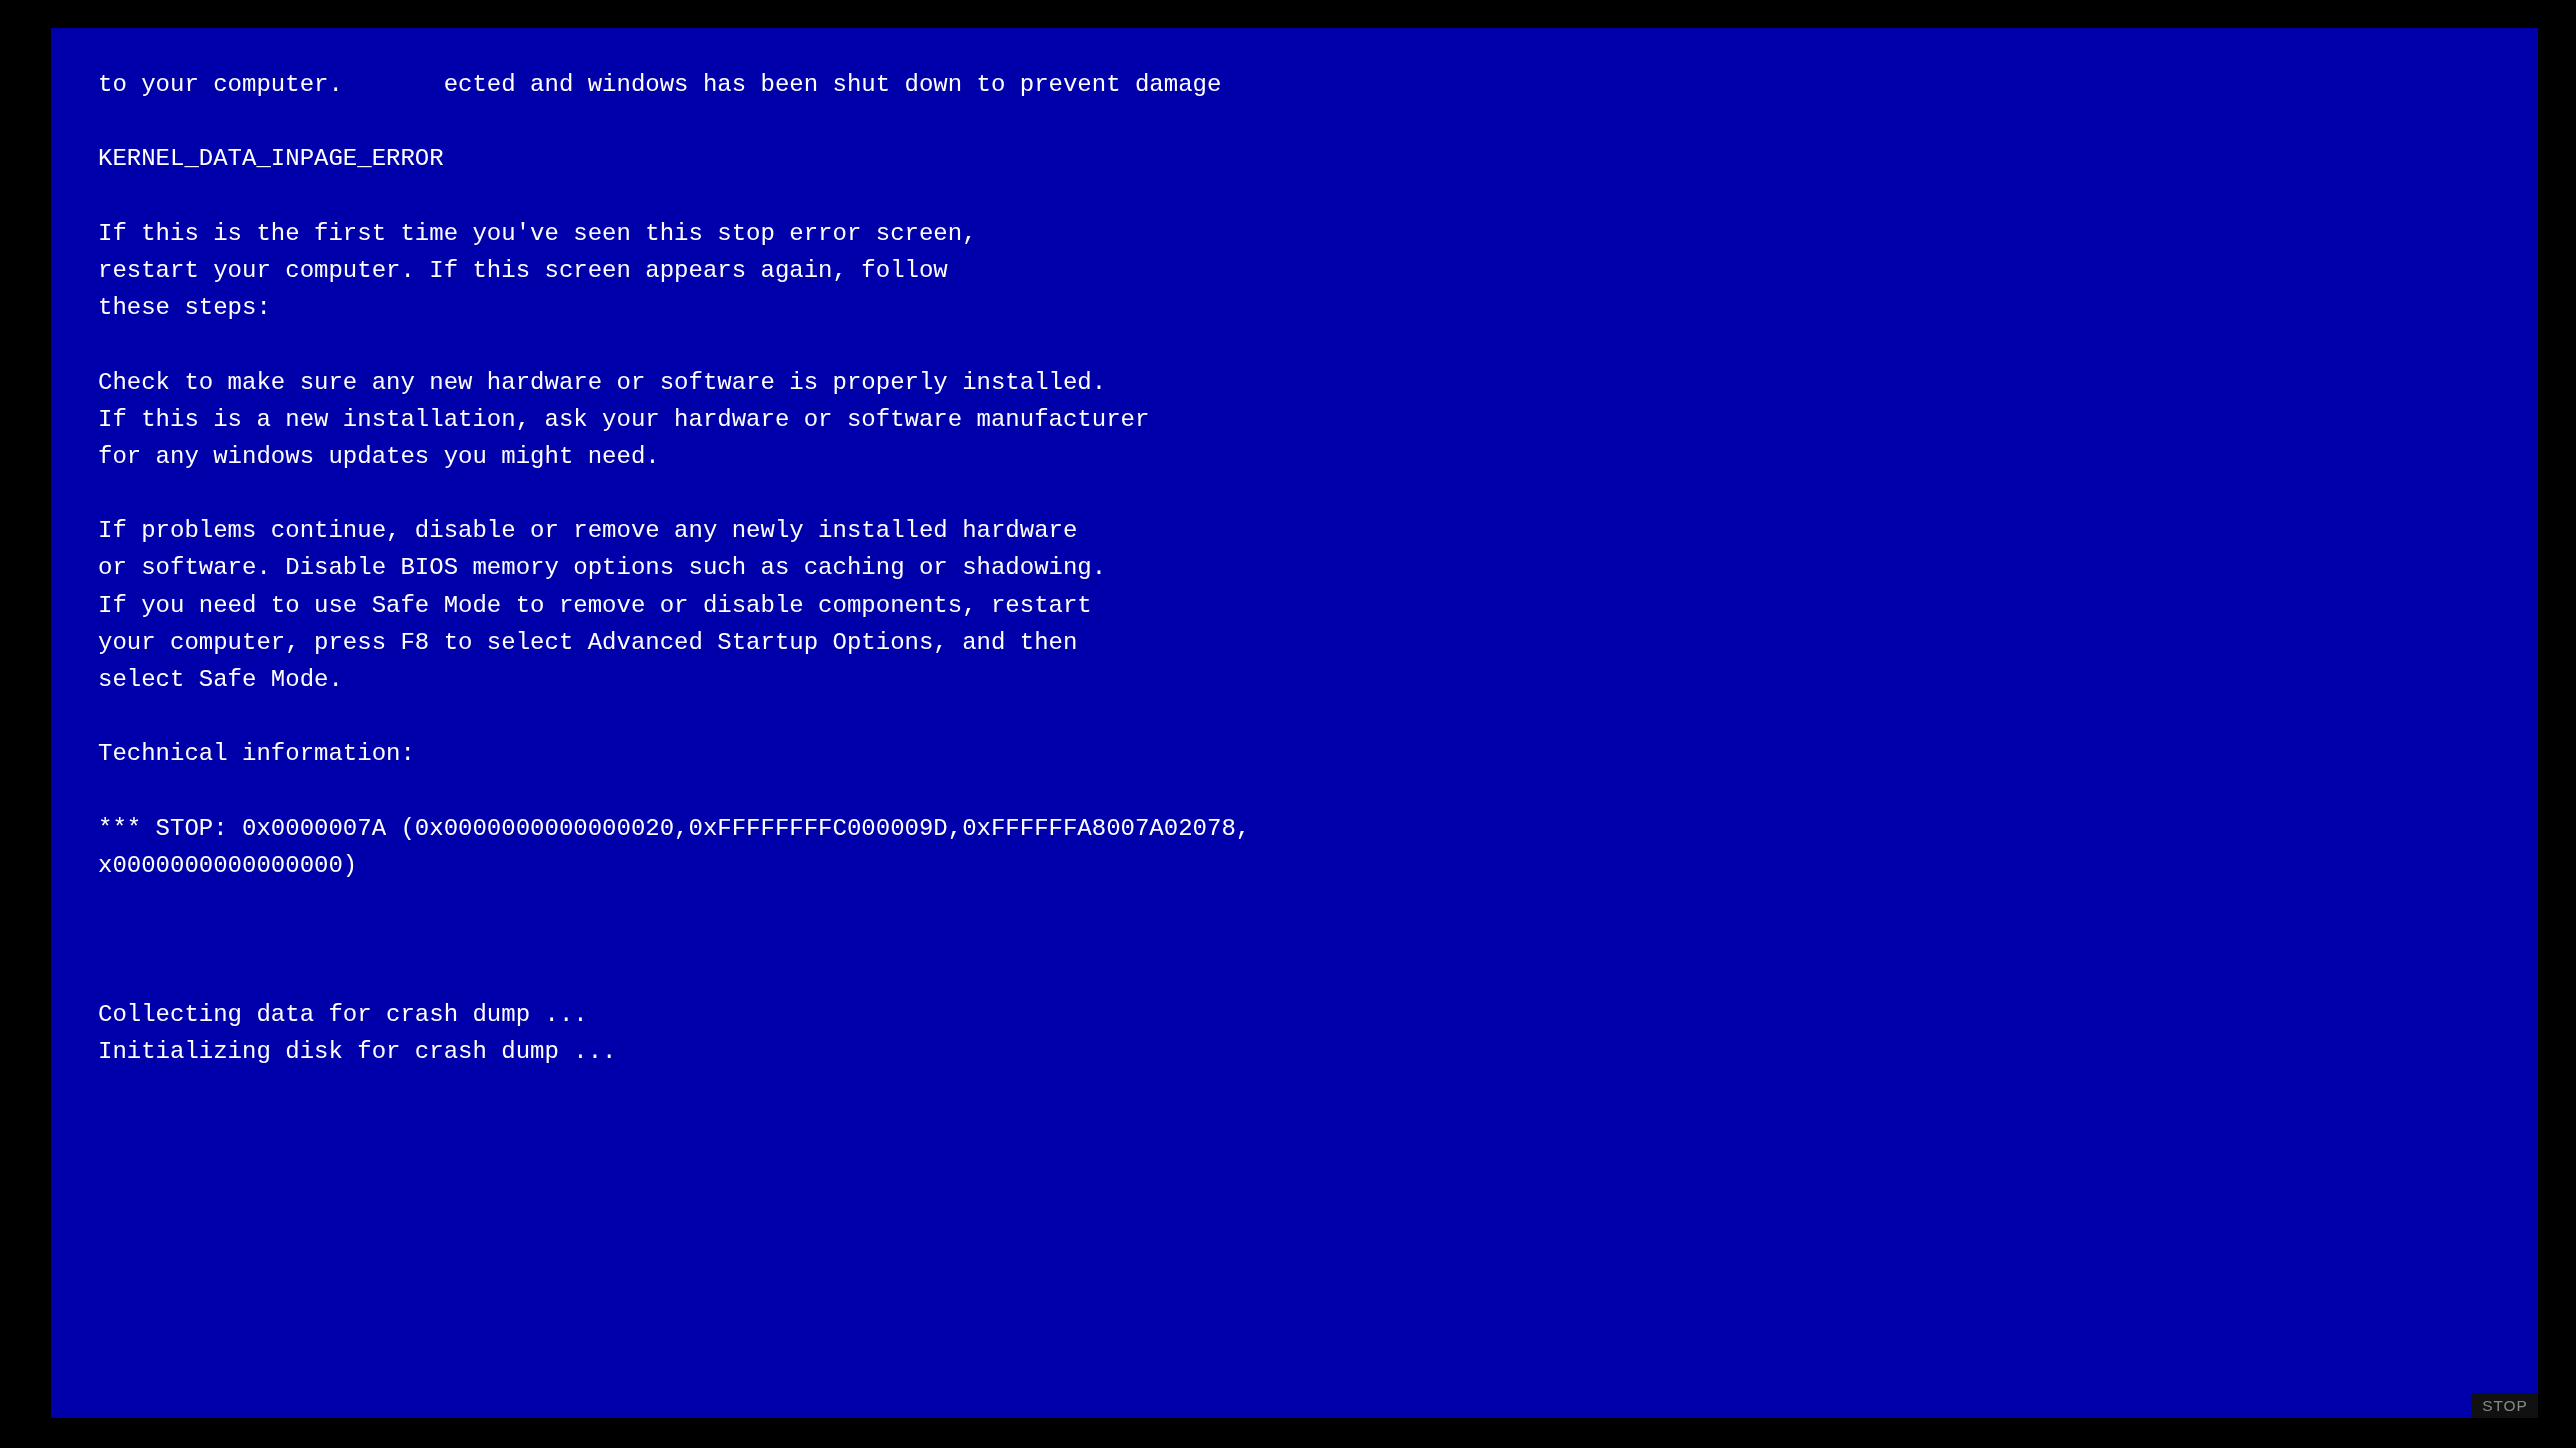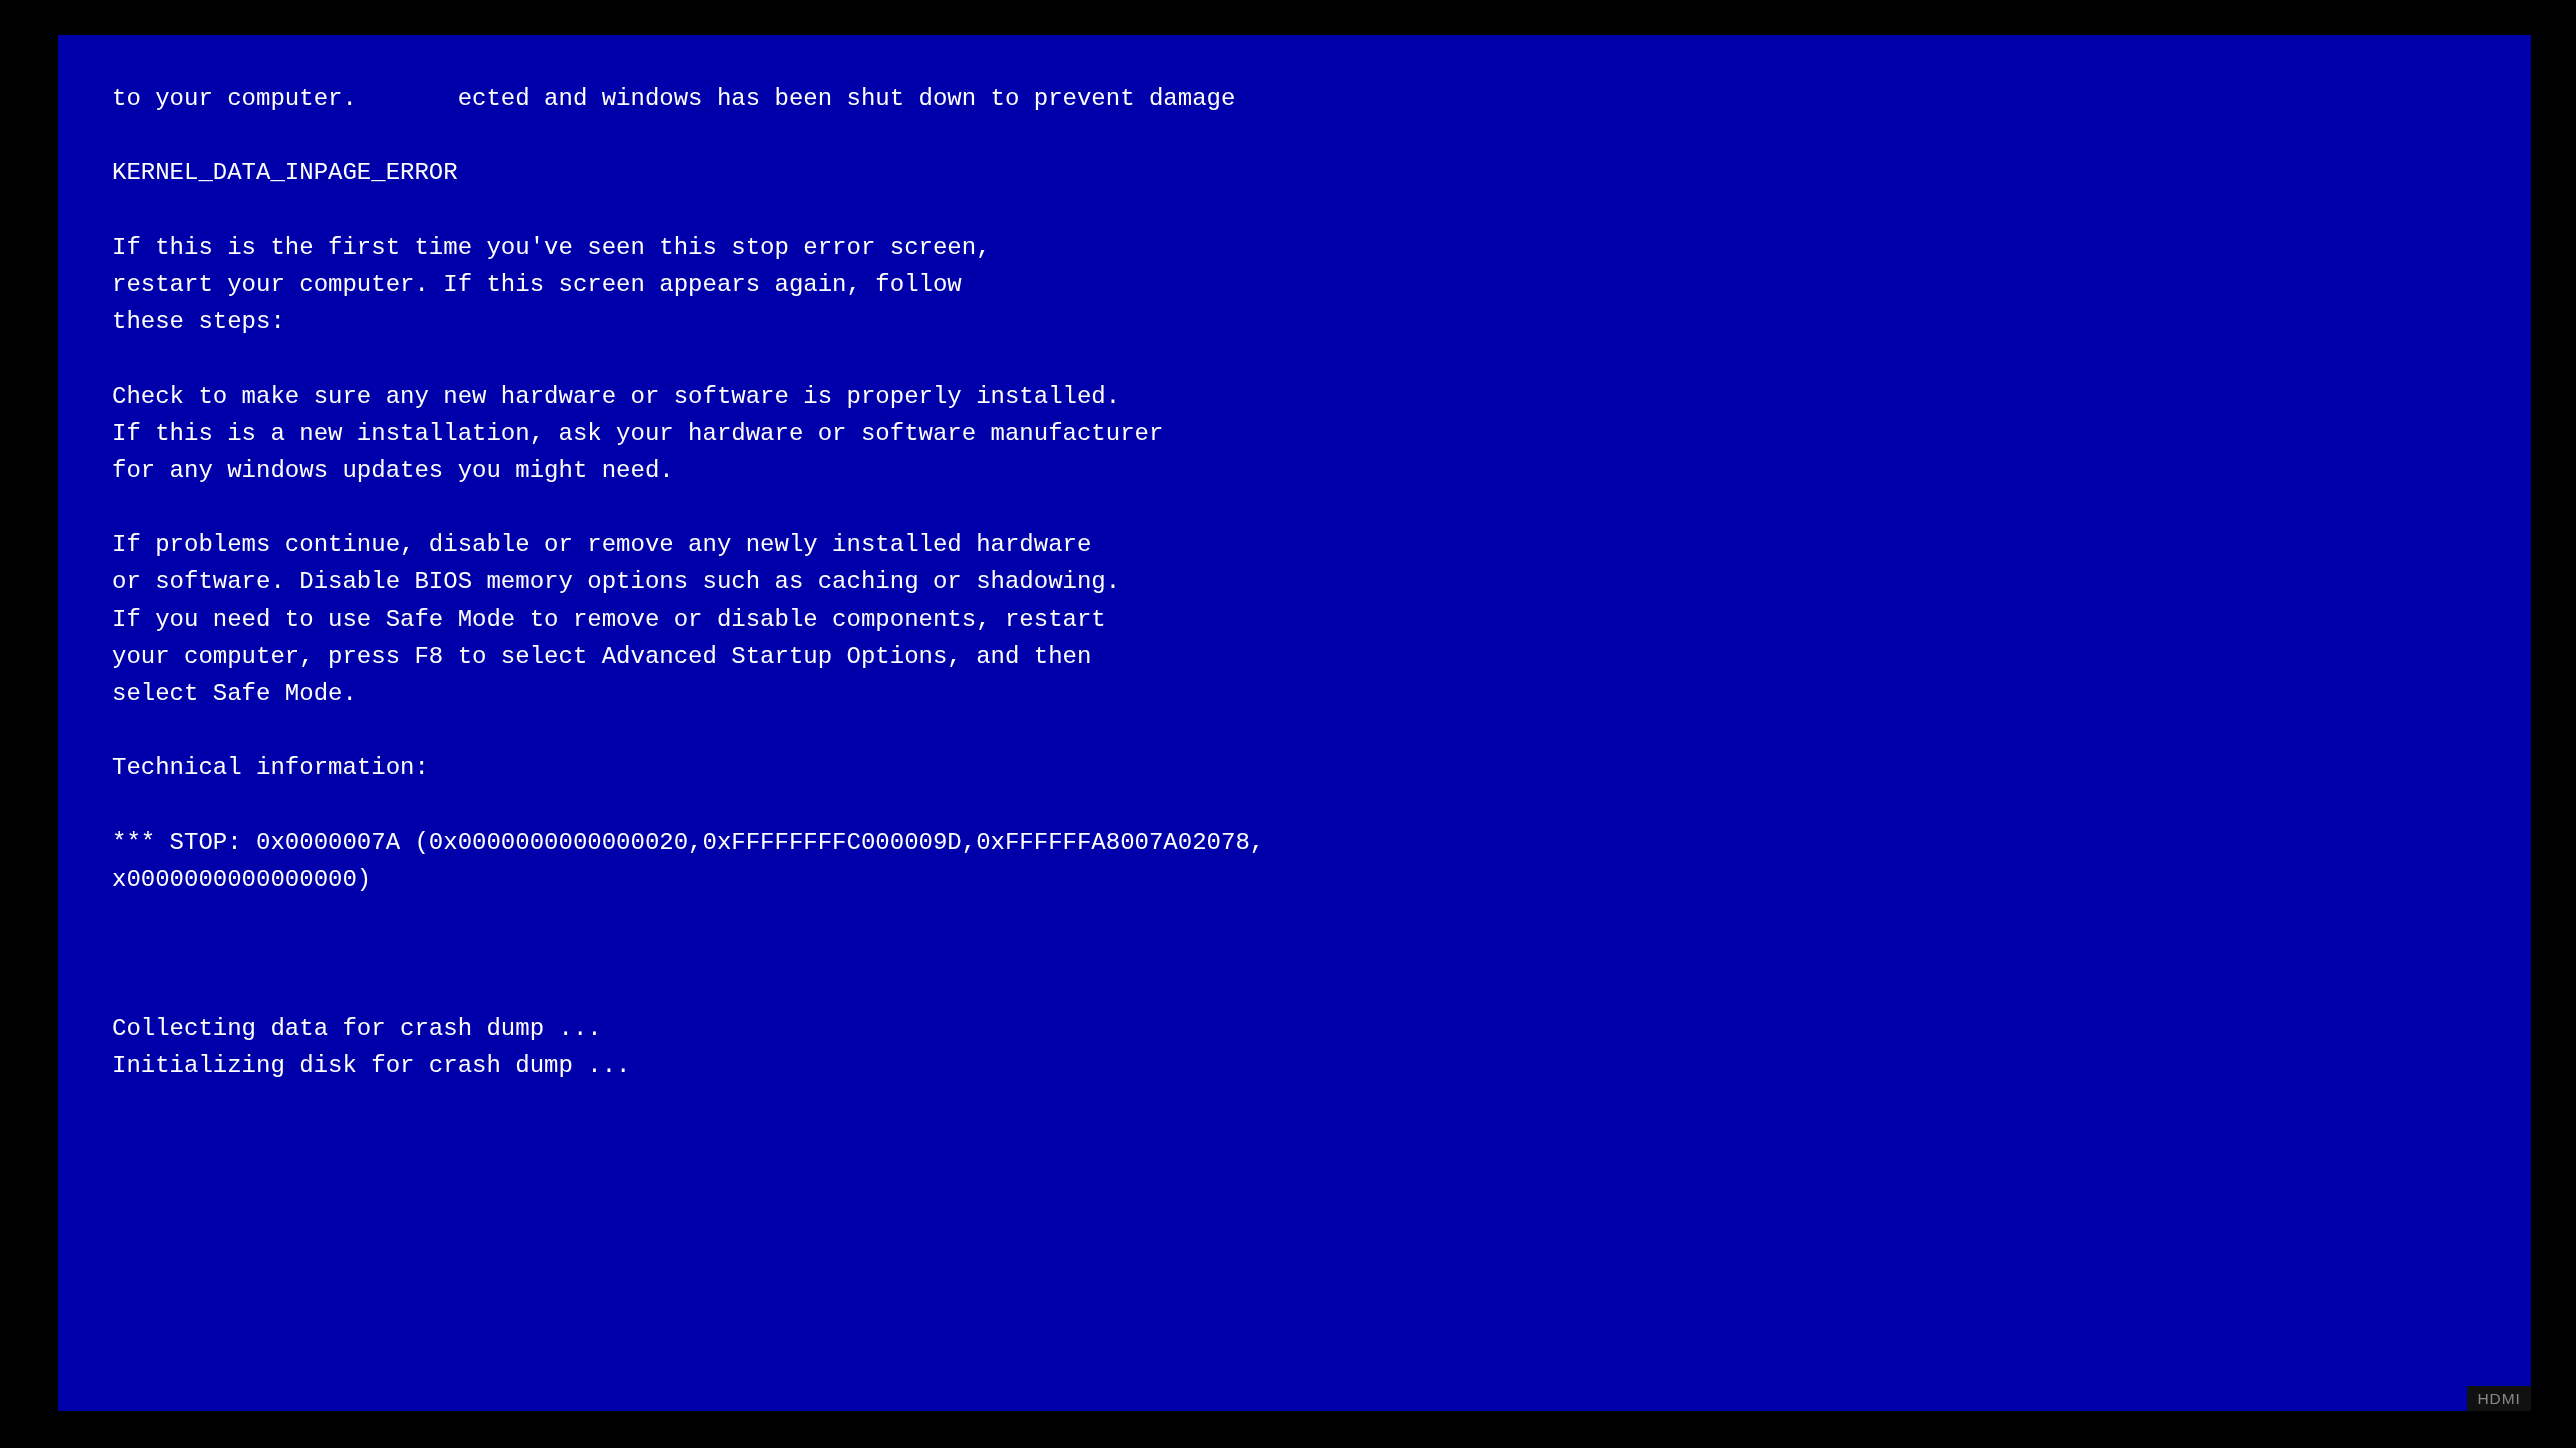--- a/index.html
+++ b/index.html
@@ -1,16 +1,16 @@
 <!DOCTYPE html>
 <html style="font-size:13.7px"><head>
   <meta charset="utf-8">
   <style>
     * {
-      margin: 11px;
+      margin: 4px;
       padding: 0;
       box-sizing: border-box;
     }
 
     html, body {
       width: 2576px;
       height: 1449px;
       background: #000;
       overflow: hidden;
     }
@@ -73,14 +73,14 @@
 
 *** STOP: 0x0000007A (0x0000000000000020,0xFFFFFFFFC000009D,0xFFFFFFA8007A02078,
 x0000000000000000)
 
 
 
 Collecting data for crash dump ...
 Initializing disk for crash dump ...</div>
 </div>
 
-<div class="bottom-bar">HDMI</div>
+<div class="bottom-bar">STOP</div>
 
 
 </body></html>

